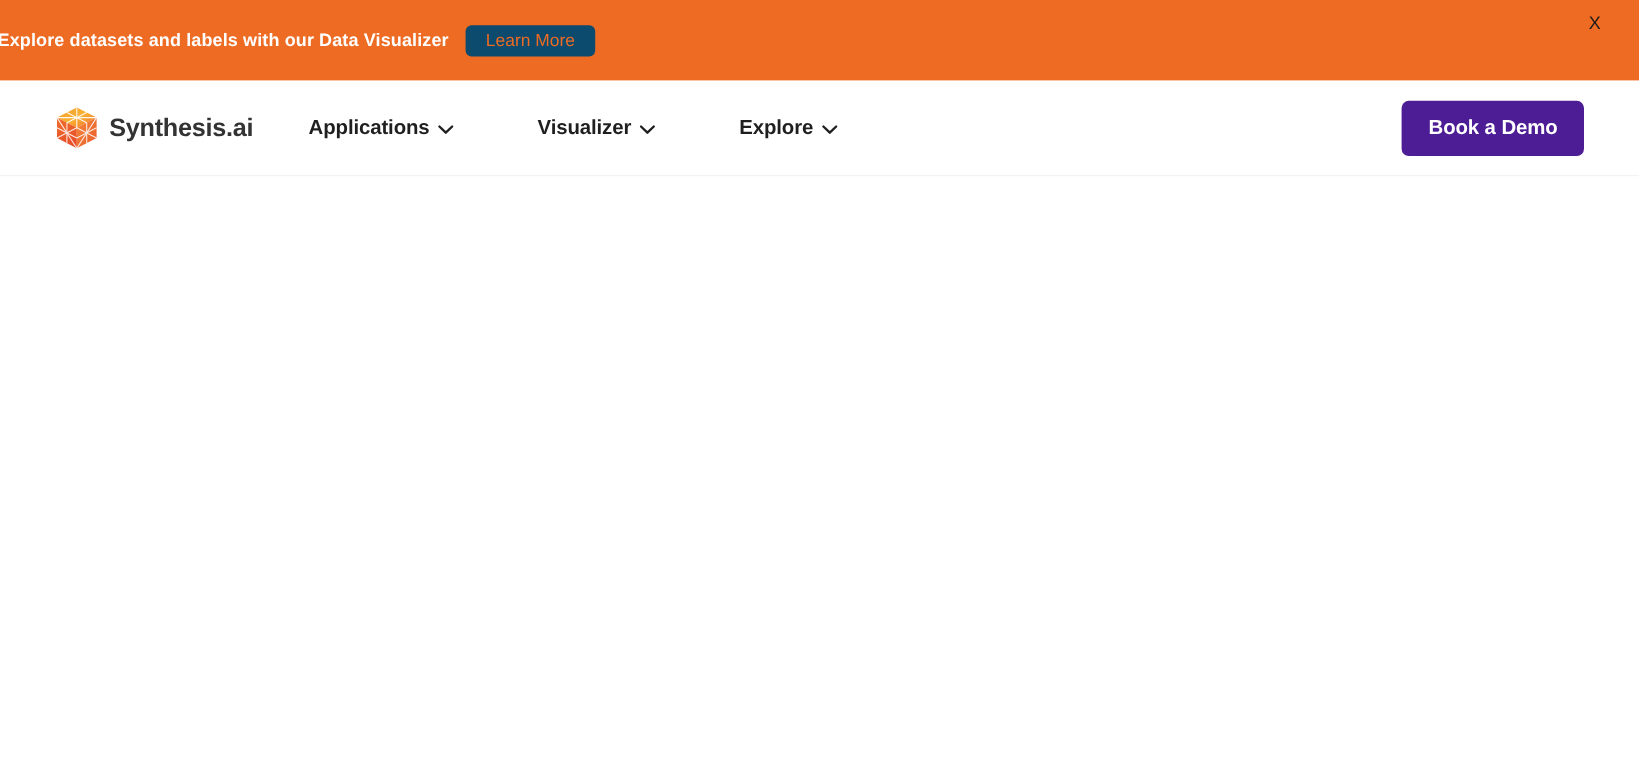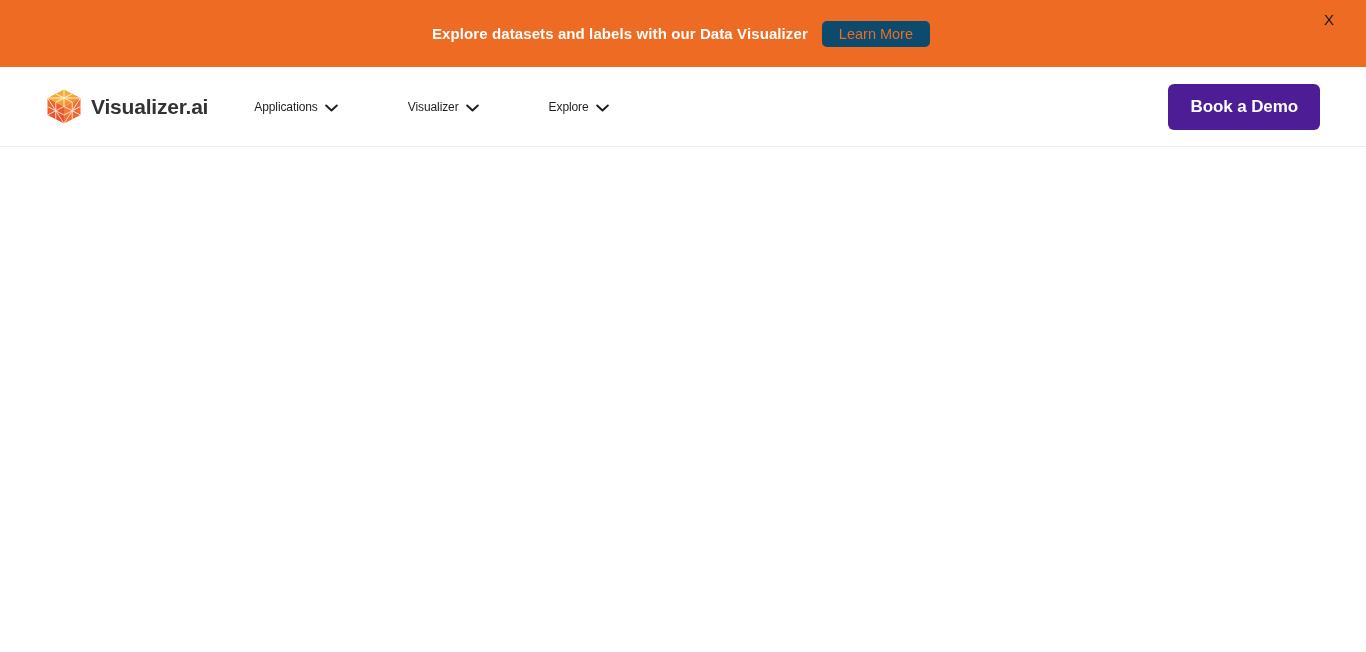--- a/index.html
+++ b/index.html
@@ -12,21 +12,21 @@
   }
 
   
   .announcement-bar {
     position: relative;
     width: 1366px;
     height: 67px;
     background: #ED6B23;
     display: flex;
     align-items: center;
-    justify-content: center;
+    justify-content: flex-start;
   }
   .announcement-inner {
     display: flex;
     align-items: center;
     gap: 14px;
     transform: translateX(-2px);
   }
   .announcement-text {
     color: #ffffff;
     font-size: 15px;
@@ -102,22 +102,22 @@
     align-items: center;
     gap: 7px;
     padding: 0 34px 0 0;
     margin-right: 36px;
     cursor: pointer;
     white-space: nowrap;
   }
   .nav-item:last-child { margin-right: 0; }
   .nav-label {
     color: #1f1f1f;
-    font-size: 12px;
-    font-weight: 400;
+    font-size: 17px;
+    font-weight: 700;
     letter-spacing: -0.1px;
     line-height: 1;
   }
   .chev { width: 13px; height: 8px; display: block; flex: none; margin-top: 3px; }
 
   .header-spacer { flex: 1 1 auto; }
 
   .demo-btn {
     background: #4c1d95;
     color: #ffffff;
@@ -194,21 +194,21 @@
         <line x1="18" y1="18.5" x2="1.5" y2="27"></line>
       </g>
 
       <g stroke="#FFFFFF" stroke-width="0.9" opacity="0.85" fill="none">
         <line x1="26.25" y1="14.25" x2="26.25" y2="31.25"></line>
         <line x1="18" y1="27" x2="34.5" y2="18.5"></line>
         <line x1="18" y1="18.5" x2="34.5" y2="27"></line>
         <line x1="34.5" y1="10" x2="18" y2="35.5"></line>
       </g>
     </svg>
-    <span class="brand-name">Visualizer.ai</span>
+    <span class="brand-name">Synthesis.ai</span>
   </a>
 
   <nav class="main-nav">
 
     <div class="nav-item">
       <span class="nav-label">Applications</span>
       <svg class="chev" viewBox="0 0 14 9">
         <path d="M1 1.6 L7 7.4 L13 1.6" stroke="#1f1f1f" stroke-width="2.2" fill="none" stroke-linecap="round" stroke-linejoin="round"></path>
       </svg>
     </div>

